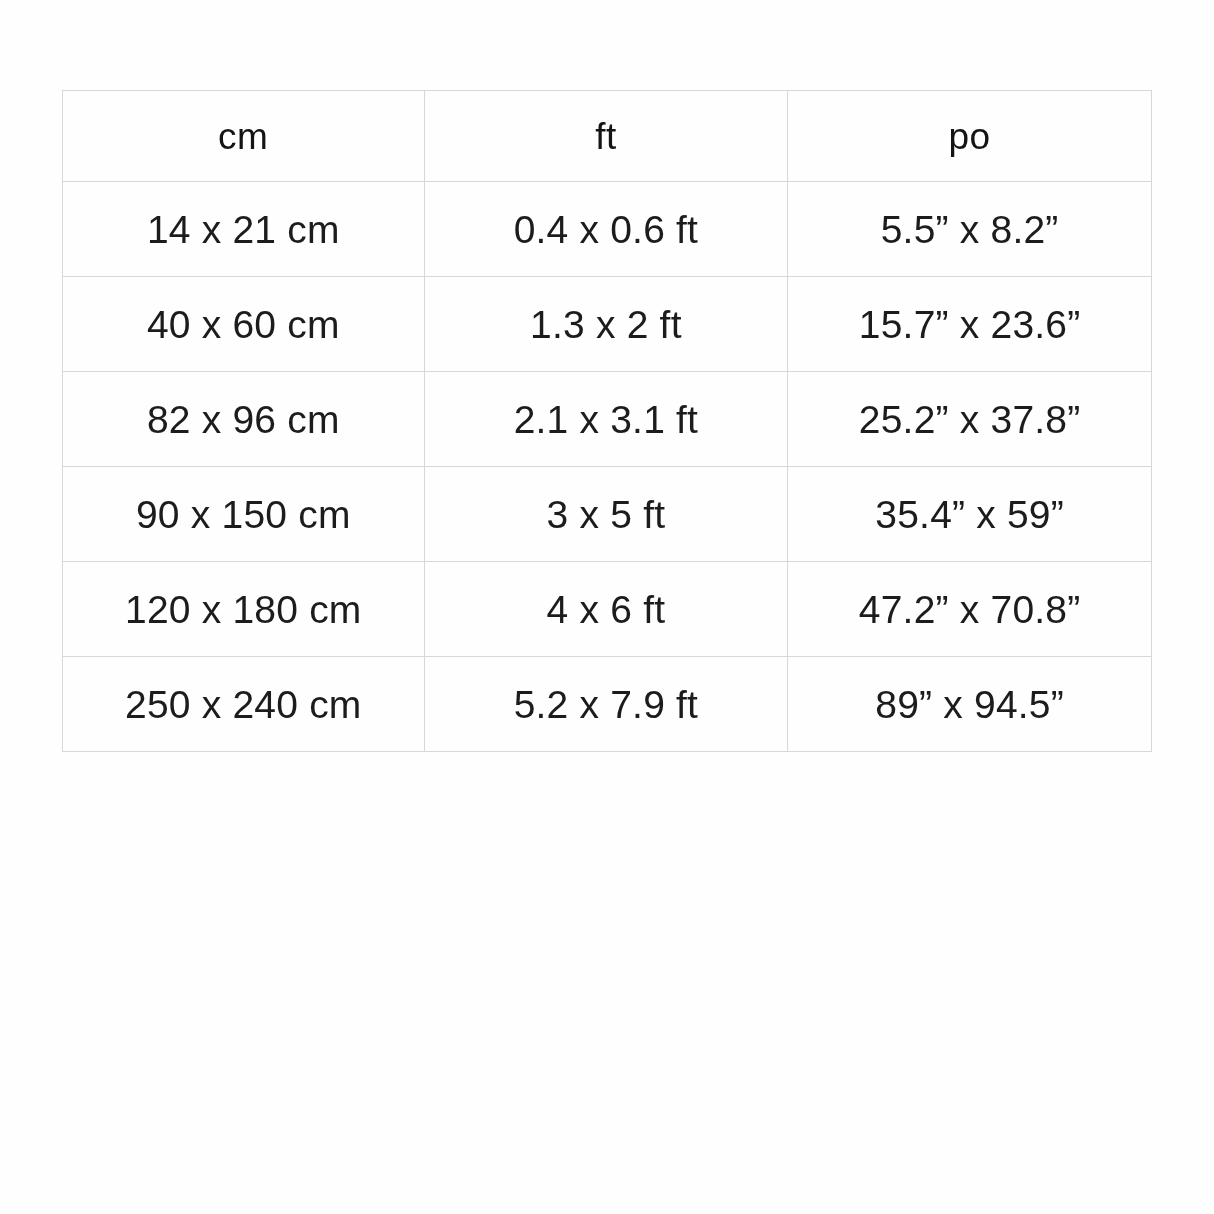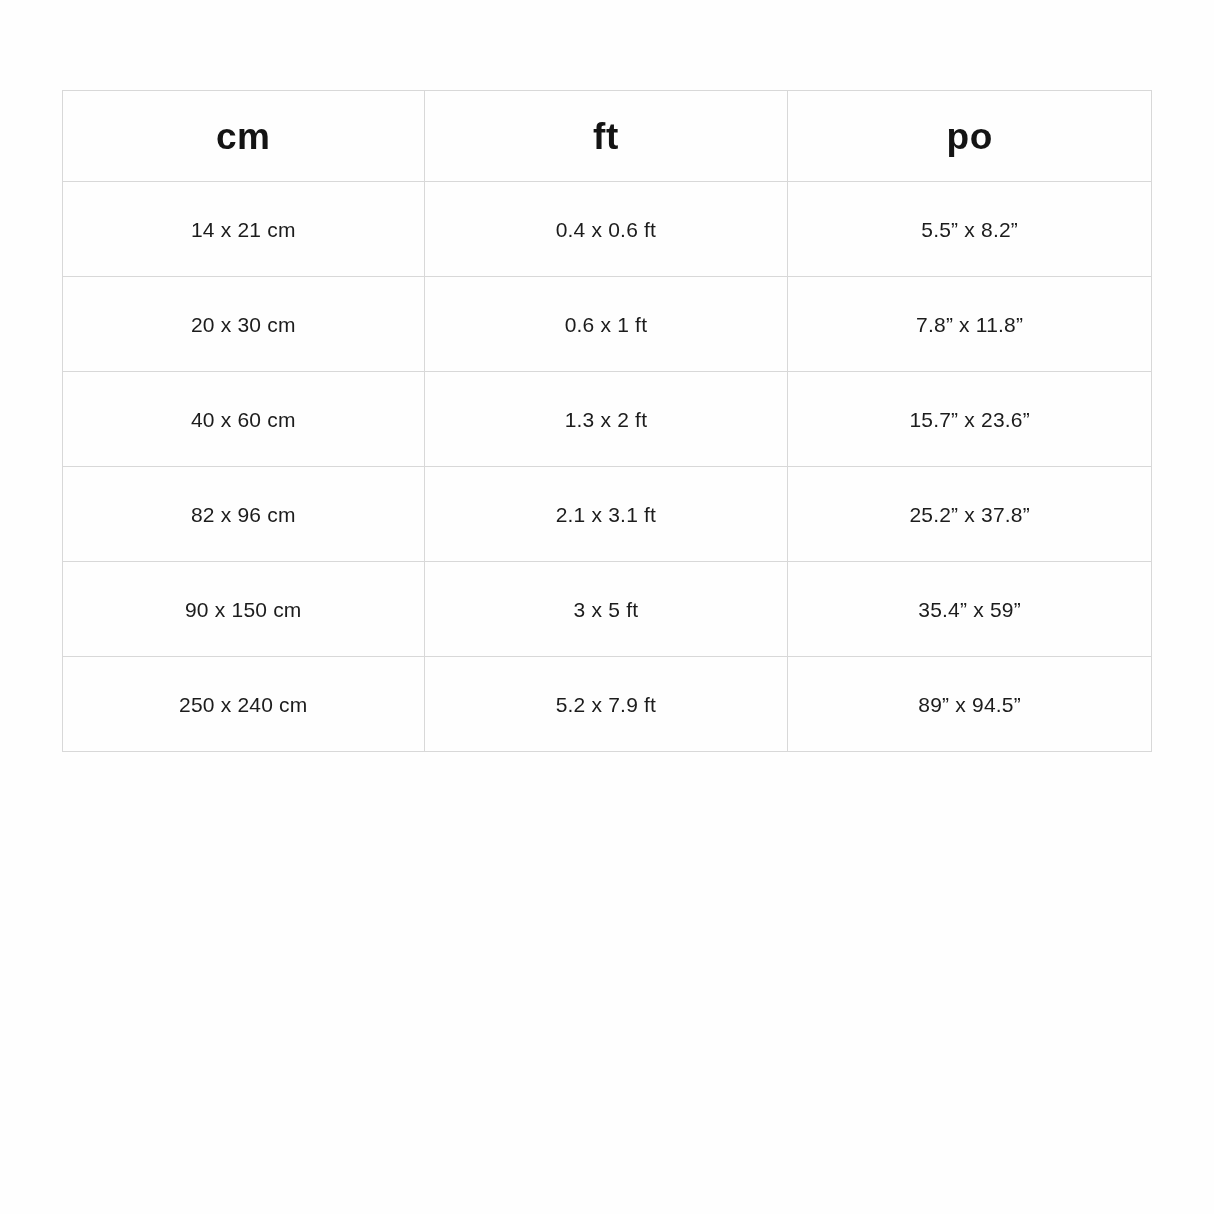--- a/index.html
+++ b/index.html
@@ -40,27 +40,27 @@
   table.size-table th,
   table.size-table td {
     border: 1px solid #d8d8d8;
     text-align: center;
     vertical-align: middle;
     padding: 0;
   }
   table.size-table th {
     height: 90px;
     font-size: 37px;
-    font-weight: bold;
+    font-weight: normal;
     letter-spacing: 0.5px;
     color: #141414;
   }
   table.size-table td {
     height: 94px;
-    font-size: 21px;
+    font-size: 39px;
     font-weight: 400;
     color: #1c1c1c;
     letter-spacing: 0.2px;
   }
   .cell-inner {
     display: block;
     line-height: 1;
     white-space: nowrap;
   }
 </style>
@@ -95,31 +95,20 @@
             </td>
           <td>
               <span class="cell-inner">0.4 x 0.6 ft</span>
             </td>
           <td>
               <span class="cell-inner">5.5” x 8.2”</span>
             </td>
         </tr>
         <tr>
           <td>
-              <span class="cell-inner">20 x 30 cm</span>
-            </td>
-          <td>
-              <span class="cell-inner">0.6 x 1 ft</span>
-            </td>
-          <td>
-              <span class="cell-inner">7.8” x 11.8”</span>
-            </td>
-        </tr>
-        <tr>
-          <td>
               <span class="cell-inner">40 x 60 cm</span>
             </td>
           <td>
               <span class="cell-inner">1.3 x 2 ft</span>
             </td>
           <td>
               <span class="cell-inner">15.7” x 23.6”</span>
             </td>
         </tr>
         <tr>
@@ -139,20 +128,31 @@
             </td>
           <td>
               <span class="cell-inner">3 x 5 ft</span>
             </td>
           <td>
               <span class="cell-inner">35.4” x 59”</span>
             </td>
         </tr>
         <tr>
           <td>
+              <span class="cell-inner">120 x 180 cm</span>
+            </td>
+          <td>
+              <span class="cell-inner">4 x 6 ft</span>
+            </td>
+          <td>
+              <span class="cell-inner">47.2” x 70.8”</span>
+            </td>
+        </tr>
+        <tr>
+          <td>
               <span class="cell-inner">250 x 240 cm</span>
             </td>
           <td>
               <span class="cell-inner">5.2 x 7.9 ft</span>
             </td>
           <td>
               <span class="cell-inner">89” x 94.5”</span>
             </td>
         </tr>
       </tbody>

